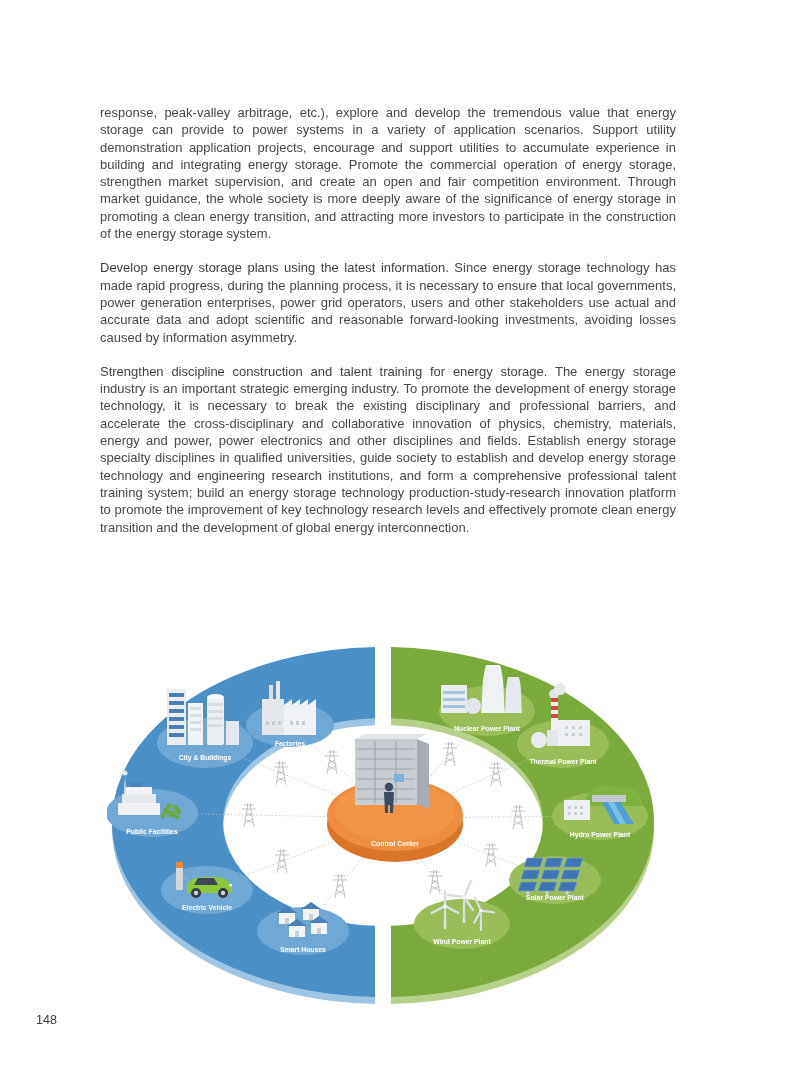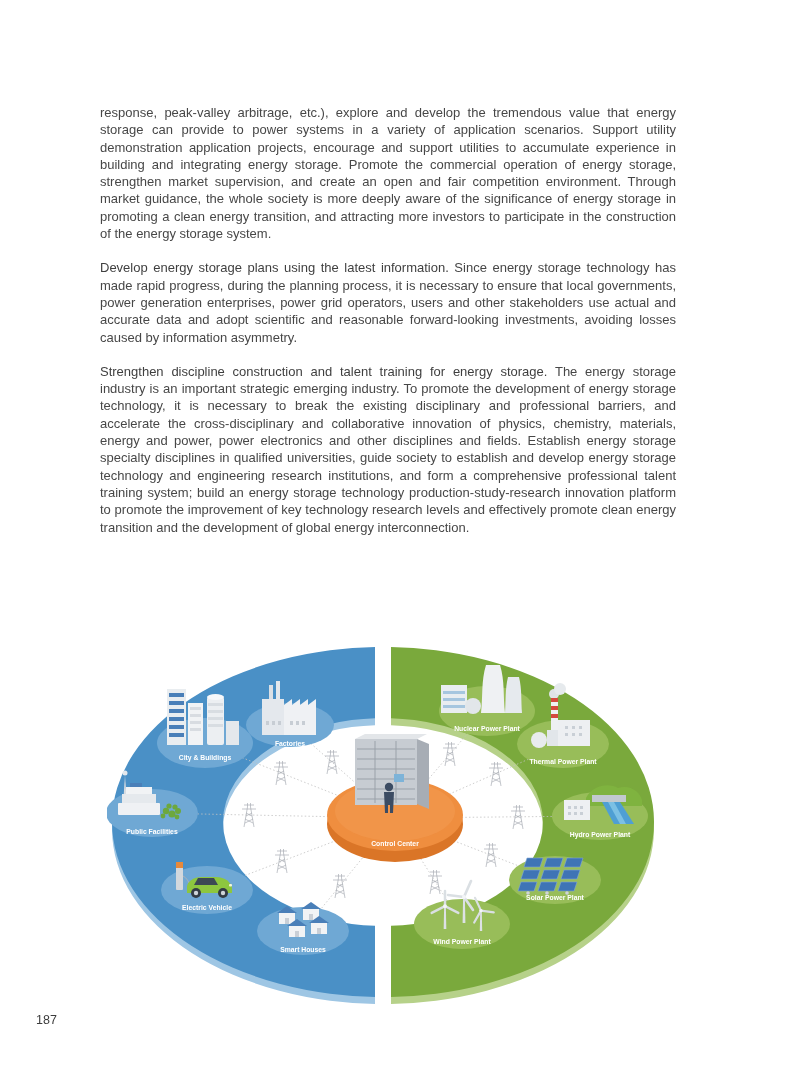--- a/index.html
+++ b/index.html
@@ -318,14 +318,14 @@
     <text class="nl" x="196" y="309">Smart Houses</text>
     <text class="nl" x="380" y="88">Nuclear Power Plant</text>
     <text class="nl" x="456" y="121">Thermal Power Plant</text>
     <text class="nl" x="493" y="194">Hydro Power Plant</text>
     <text class="nl" x="448" y="257">Solar Power Plant</text>
     <text class="nl" x="355" y="301">Wind Power Plant</text>
     <text class="nl" x="288" y="203">Control Center</text>
   </svg>
   </div>
 
-  <div class="pagenum">187</div>
+  <div class="pagenum">148</div>
 </div>
 
 </body></html>

